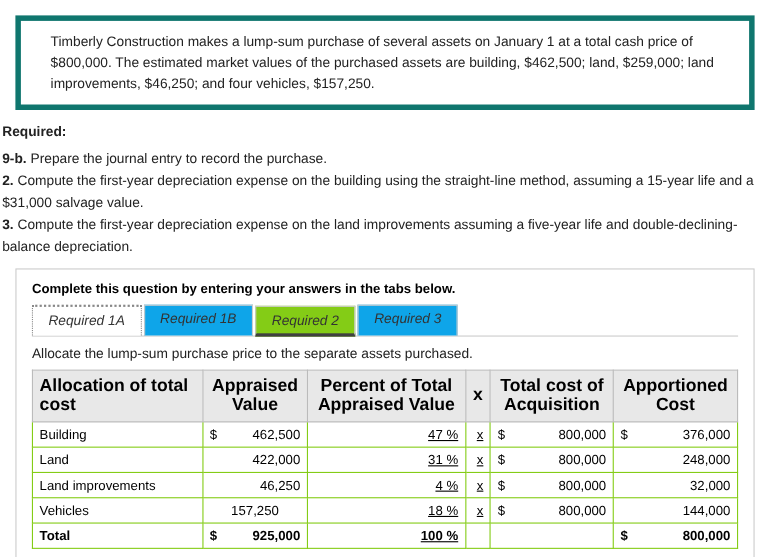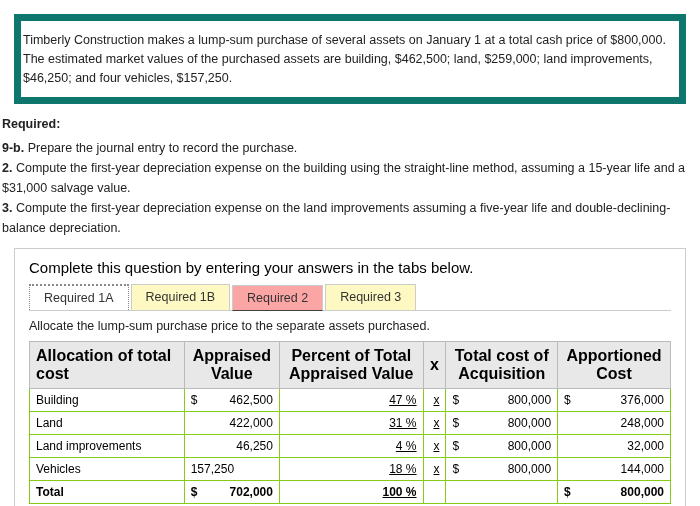--- a/index.html
+++ b/index.html
@@ -6,23 +6,23 @@
     body {
       font-family: Arial, sans-serif;
       font-size: 13px;
       background: #fff;
       width: 700px;
       min-height: 506px;
       padding: 0;
     }
 
     .problem-box {
-      border: 7px solid #0f766e;
+      border: 5px solid #0f766e;
       margin: 14px 14px 10px 14px;
-      padding: 10px 2px;
+      padding: 10px 27px;
       font-size: 12.5px;
       line-height: 1.5;
       color: #222;
     }
 
     .required-section {
       margin: 10px 14px 10px 2px;
       font-size: 12.5px;
       line-height: 1.6;
       color: #222;
@@ -31,43 +31,44 @@
       font-weight: bold;
       margin-bottom: 4px;
     }
 
     .question-box {
       border: 1px solid #ccc;
       margin: 10px 14px 8px 14px;
       padding: 10px 14px;
     }
     .question-box .instruction {
-      font-weight: normal;
-      font-size: 15px;
+      font-weight: bold;
+      font-size: 12px;
       margin-bottom: 8px;
     }
 
     .tabs-container {
       display: flex;
       border-bottom: 1px solid #ccc;
       margin-bottom: 0;
+      font-style: italic;
     }
     .tab {
       padding: 5px 14px;
       font-size: 12.5px;
       cursor: pointer;
       border: 1px solid #ccc;
       border-bottom: none;
       margin-right: 2px;
-      background: #fef9c3;
+      background: #0ea5e9;
       color: #333;
     }
     .tab.active {
-      background: #fca5a5;
-      border-bottom: 1px solid #404040;
+      background: #84cc16;
+      border-bottom: 3px solid #404040;
       font-weight: normal;
       position: relative;
       bottom: -1px;
     }
     .tab.active-dotted {
       border-top: 2px dotted #888;
       border-left: 1px dotted #888;
       border-right: 1px dotted #888;
       background: #fff;
     }
@@ -203,34 +204,34 @@
             <td class="center">4 %</td>
             <td class="center">x</td>
             <td class="right">
               <span style="float:left">$</span>
               <span style="float:right">800,000</span>
             </td>
             <td class="right">32,000</td>
           </tr>
           <tr>
             <td>Vehicles</td>
-            <td class="right" style="text-align: left;">157,250</td>
+            <td class="right" style="text-align: center;">157,250</td>
             <td class="center">18 %</td>
             <td class="center">x</td>
             <td class="right">
               <span style="float:left">$</span>
               <span style="float:right">800,000</span>
             </td>
             <td class="right">144,000</td>
           </tr>
           <tr class="total-row">
             <td>Total</td>
             <td class="right" style="min-width: 80px;">
               <span style="float:left">$</span>
-              <span style="float:right">702,000</span>
+              <span style="float:right">925,000</span>
             </td>
             <td class="center">100 %</td>
             <td class="center"></td>
             <td class="right"></td>
             <td class="right">
               <span style="float:left">$</span>
               <span style="float:right">800,000</span>
             </td>
           </tr>
         </tbody>

